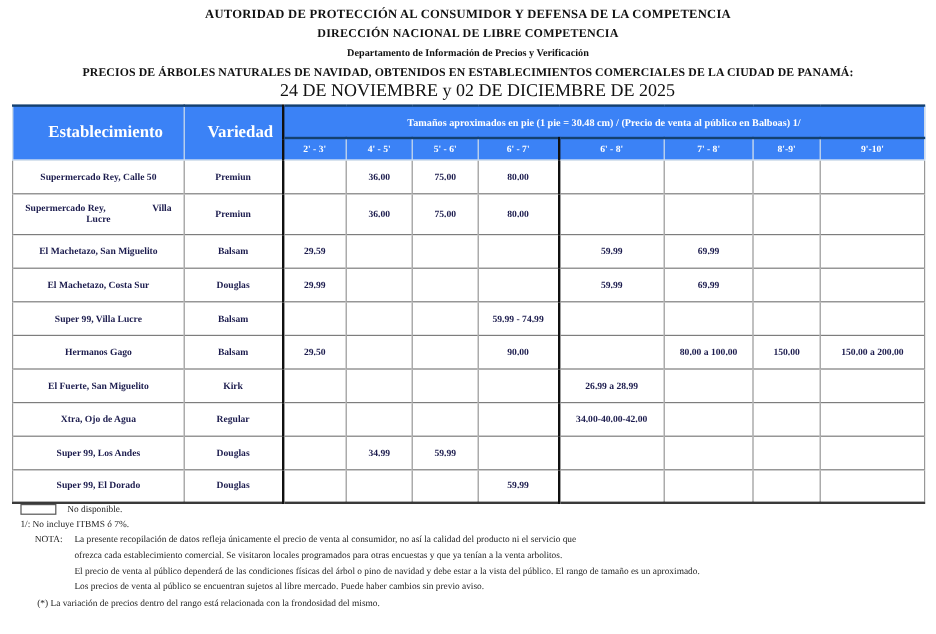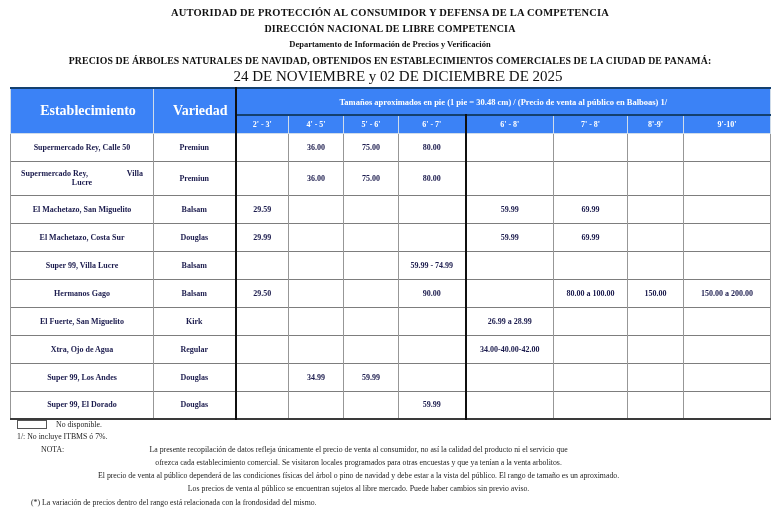--- a/index.html
+++ b/index.html
@@ -52,23 +52,23 @@
 
   .legend-row { position: absolute; left: 17px; top: 420px; display: flex; align-items: center; }
   .legend-box {
     width: 30px; height: 9px; border: 1px solid #555; background: #ffffff;
     margin-right: 9px;
   }
   .legend-text { font-size: 7.8px; color: #222; }
 
   .notes { position: absolute; left: 17px; top: 432px; width: 756px; font-size: 7.8px; color: #222; }
   .note-itbms { margin-bottom: 3.5px; }
-  .nota-block { display: flex; margin-left: 24px; gap: 24px; }
+  .nota-block { display: flex; margin-left: 12px; }
   .nota-label { font-weight: normal; width: 33px; flex: none; }
-  .nota-lines div { margin-bottom: 3.5px; line-height: 9.5px; text-align: center; }
+  .nota-lines div { margin-bottom: 3.5px; line-height: 9.5px; }
   .note-asterisk { margin-left: 14px; margin-top: 1px; margin-bottom: 3.5px; }
   .note-fuente { margin-left: 14px; }
 </style>
 </head>
 <body>
 
 <div class="titles">
   <div class="title-1">AUTORIDAD DE PROTECCIÓN AL CONSUMIDOR Y DEFENSA DE LA COMPETENCIA</div>
   <div class="title-2">DIRECCIÓN NACIONAL DE LIBRE COMPETENCIA</div>
   <div class="title-3">Departamento de Información de Precios y Verificación</div>

